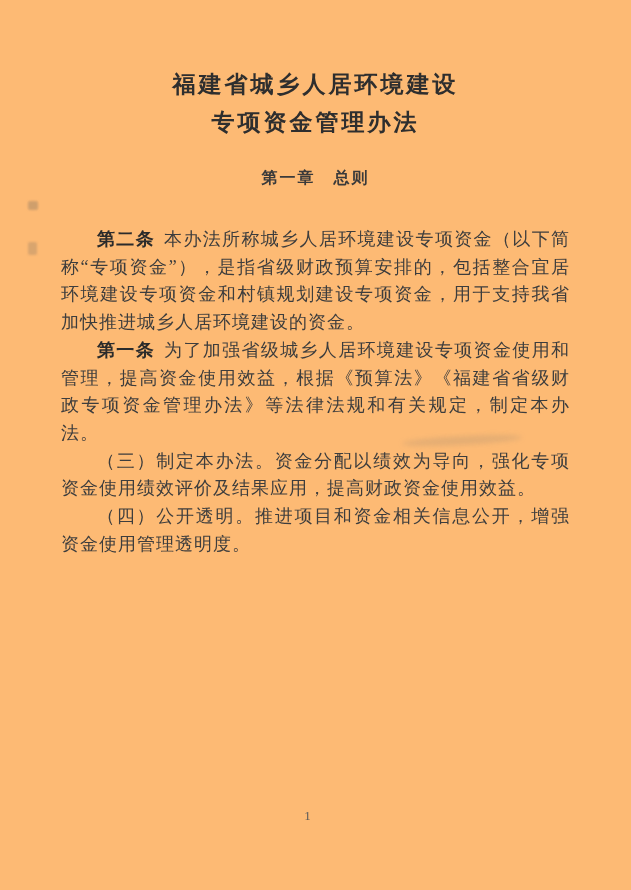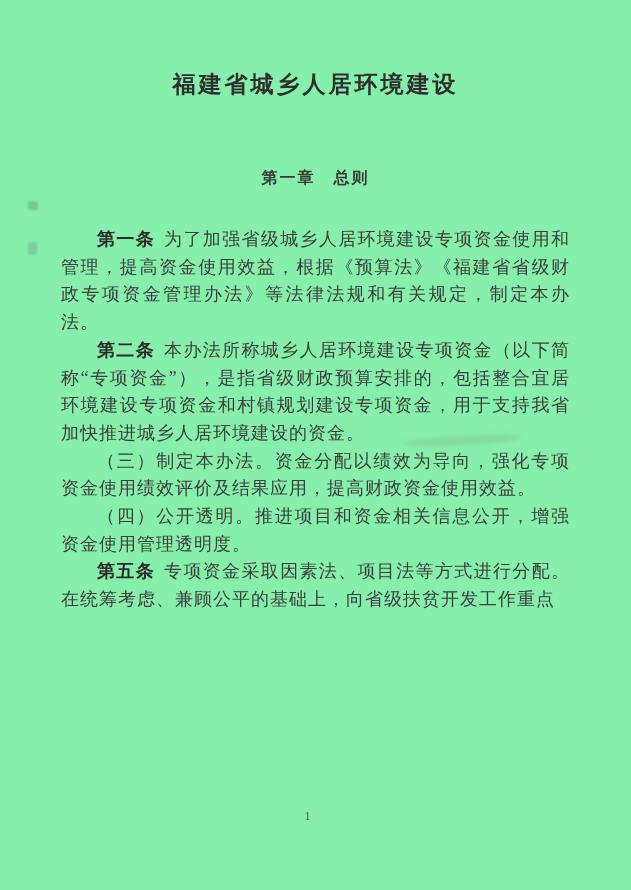--- a/index.html
+++ b/index.html
@@ -5,21 +5,21 @@
   html, body {
     margin: 0;
     padding: 0;
     background: #e8e8e8;
   }
   .page {
     position: relative;
     width: 631px;
     height: 890px;
     margin: 0 auto;
-    background: #86efac;
+    background: #fdba74;
     overflow: hidden;
     font-family: "Liberation Serif", serif;
     color: #3d3d3d;
   }
   .doc-title {
     position: absolute;
     top: 66px;
     left: 0;
     width: 100%;
     text-align: center;
@@ -101,30 +101,30 @@
     border-radius: 50%;
   }
 </style>
 </head>
 <body>
 
 <div class="page">
 
   <div class="doc-title">
     <div>福建省城乡人居环境建设</div>
+    <div>专项资金管理办法</div>
   </div>
 
   <div class="chapter-heading">第一章　总则</div>
 
   <div class="body-text">
+    <p class="para"><b class="lead">第二条</b><span>本办法所称城乡人居环境建设专项资金（以下简称“专项资金”），是指省级财政预算安排的，包括整合宜居环境建设专项资金和村镇规划建设专项资金，用于支持我省加快推进城乡人居环境建设的资金。</span></p>
     <p class="para"><b class="lead">第一条</b><span>为了加强省级城乡人居环境建设专项资金使用和管理，提高资金使用效益，根据《预算法》《福建省省级财政专项资金管理办法》等法律法规和有关规定，制定本办法。</span></p>
-    <p class="para"><b class="lead">第二条</b><span>本办法所称城乡人居环境建设专项资金（以下简称“专项资金”），是指省级财政预算安排的，包括整合宜居环境建设专项资金和村镇规划建设专项资金，用于支持我省加快推进城乡人居环境建设的资金。</span></p>
     <p class="para"><span>（三）制定本办法。资金分配以绩效为导向，强化专项资金使用绩效评价及结果应用，提高财政资金使用效益。</span></p>
     <p class="para"><span>（四）公开透明。推进项目和资金相关信息公开，增强资金使用管理透明度。</span></p>
-    <p class="para"><b class="lead">第五条</b><span>专项资金采取因素法、项目法等方式进行分配。在统筹考虑、兼顾公平的基础上，向省级扶贫开发工作重点</span></p>
   </div>
 
   <div class="page-number">1</div>
 
   <div class="artifact artifact-mark-1"></div>
   <div class="artifact artifact-mark-2"></div>
   <div class="artifact artifact-smudge"></div>
 
 </div>
 

